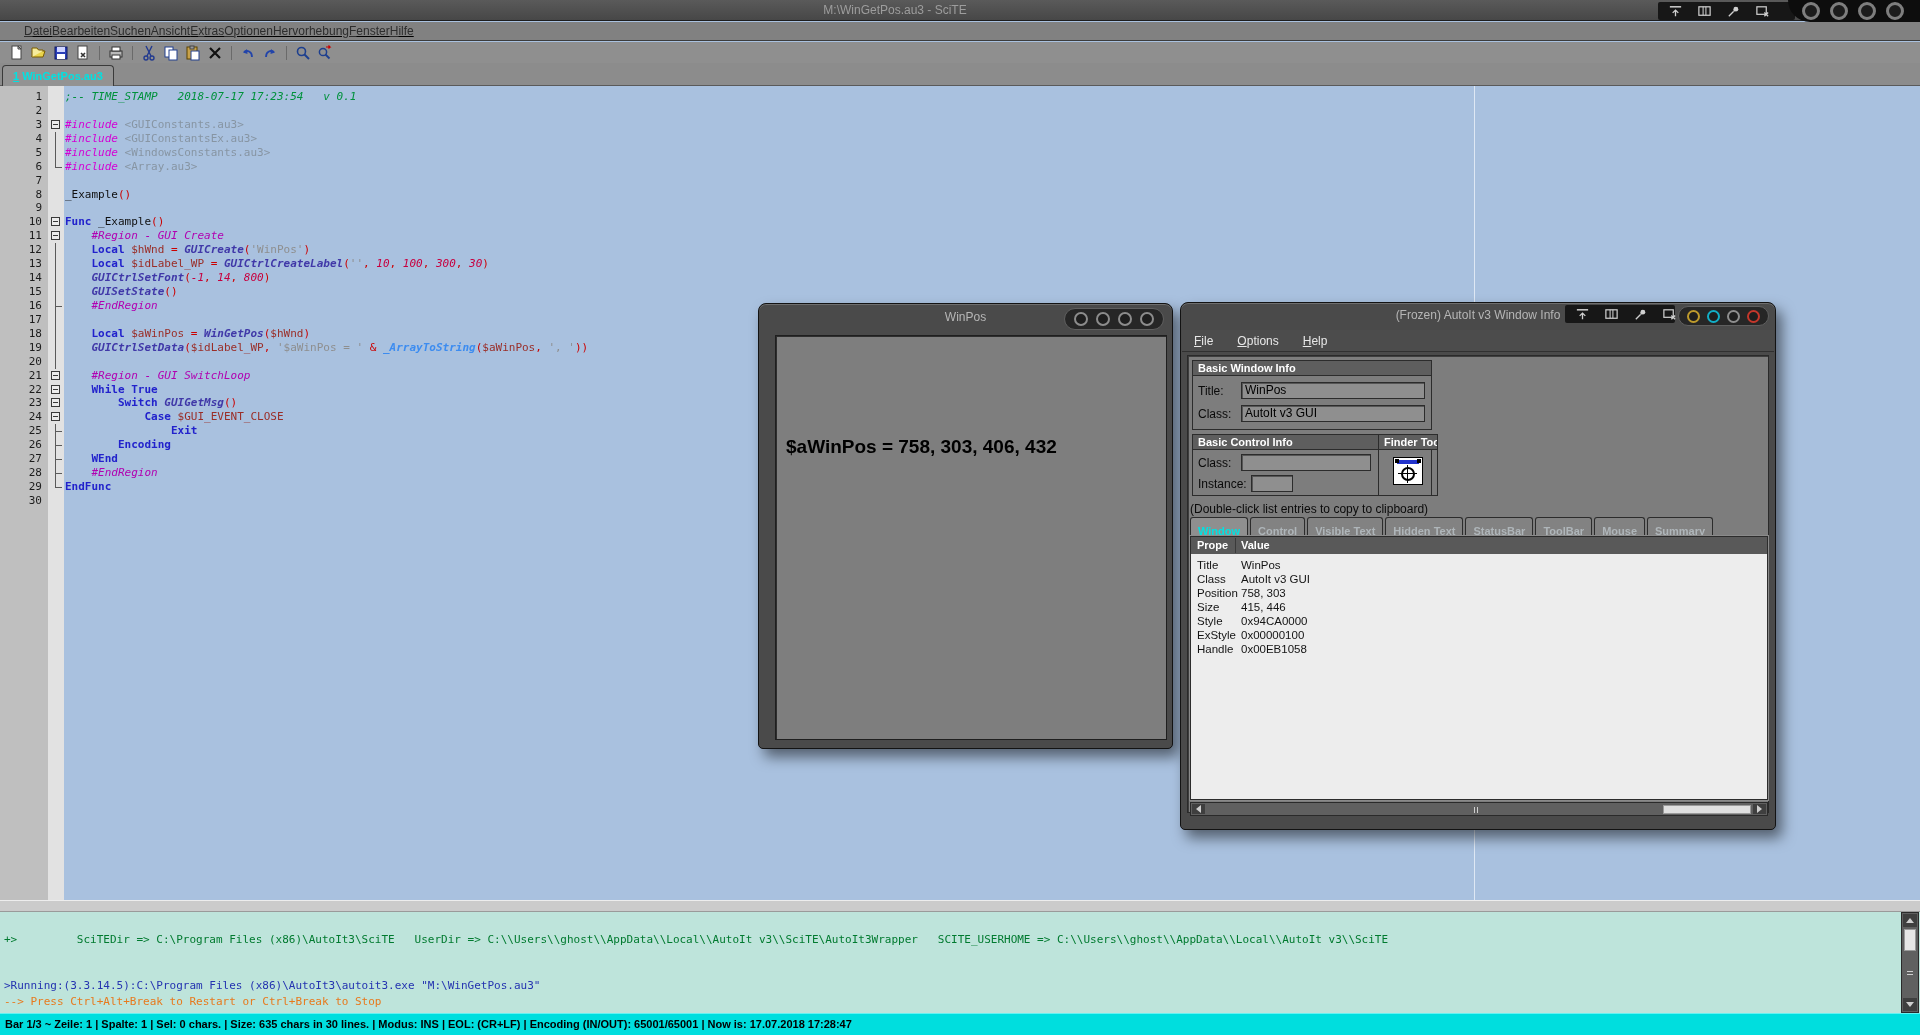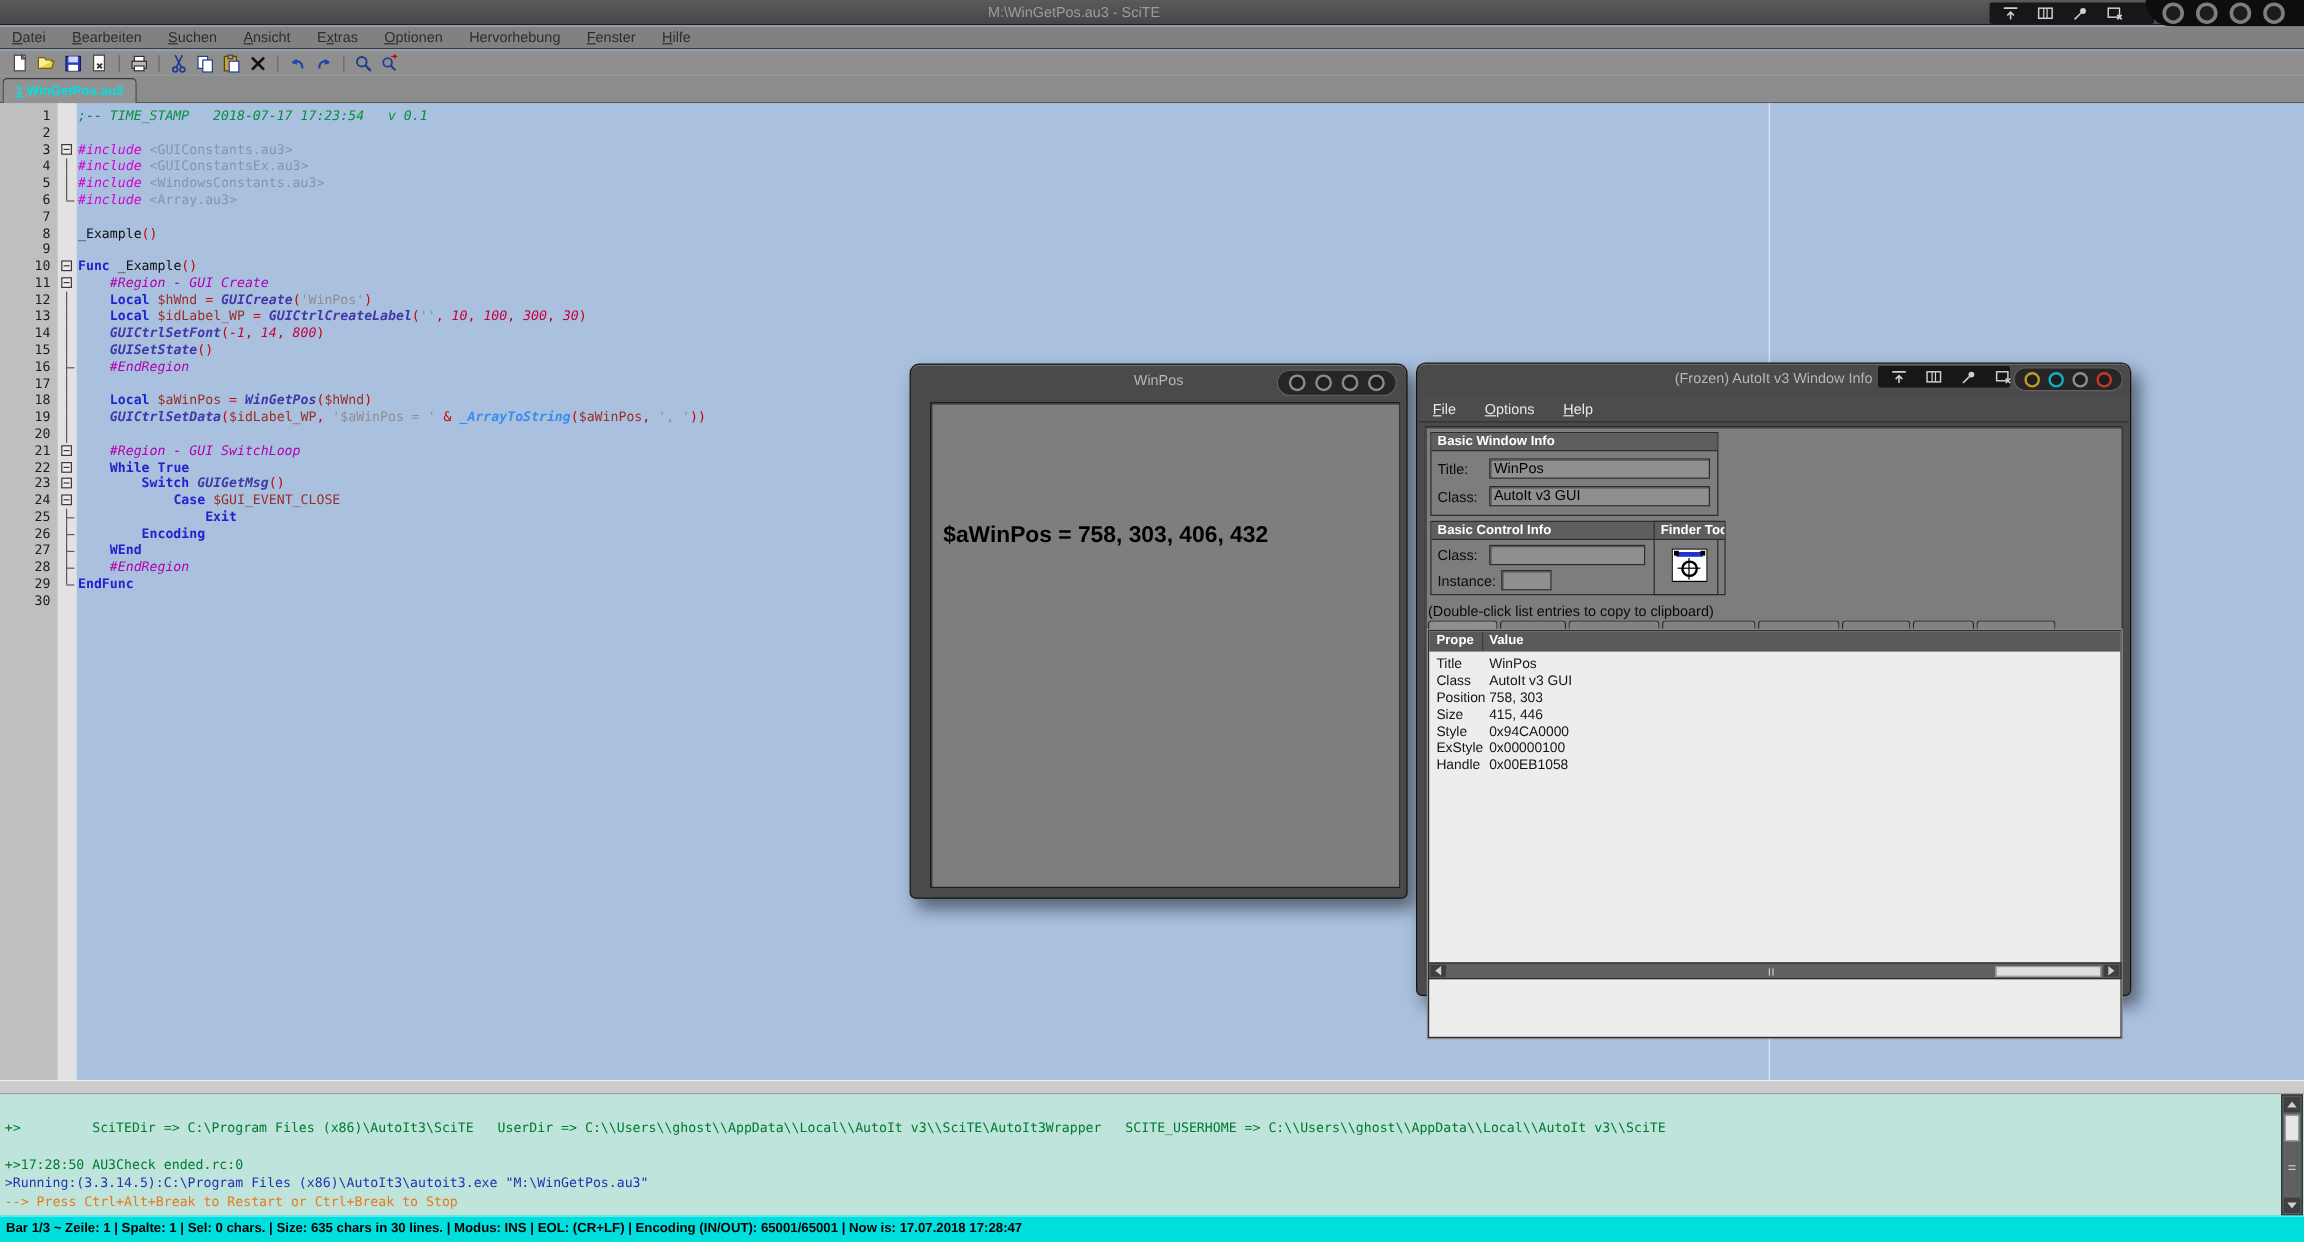--- a/index.html
+++ b/index.html
@@ -25,21 +25,21 @@
   .main-orbpanel {
     position:absolute; right:0; top:0; width:132px; height:22px; background:#0d0d0d;
     border-bottom-left-radius:22px; display:flex; align-items:center; gap:10px;
     padding-left:14px;
   }
   .orb { border-radius:50%; background:#1c1c1c; }
   .orb-lg { width:18px; height:18px; border:3px solid #7e7e7e; }
   .menubar {
     position:absolute; left:0; top:22px; width:1920px; height:19px;
     background:#818181; border-bottom:1px solid #3c3c3c;
-    display:flex; align-items:center; gap:22px; padding-left:10px;
+    display:flex; align-items:center; padding-left:24px;text-decoration:underline;
   }
   .menubar .mitem { font-size:12px; color:#2d2d2d; cursor:default; }
   .menubar .mitem u, .imenu .mitem u { text-decoration:underline; }
   .toolbar {
     position:absolute; left:0; top:42px; width:1920px; height:21px;
     background:#8f8f8f; display:flex; align-items:center; padding-left:6px;
   }
   .tbtn { width:22px; height:18px; display:flex; align-items:center; justify-content:center; }
   .tsep { width:1px; height:14px; background:#6a6a6a; margin:0 5px; }
   .tabbar {
@@ -513,21 +513,20 @@
           <div class="fold"></div>
           <div class="code"></div>
         </div>
       </div>
   </div>
 
   <div class="divider"></div>
 
   <div class="output" id="output-pane">
       <div class="oline og" style="top: 19.5px;">+&gt;         SciTEDir =&gt; C:\Program Files (x86)\AutoIt3\SciTE   UserDir =&gt; C:\\Users\\ghost\\AppData\\Local\\AutoIt v3\\SciTE\AutoIt3Wrapper   SCITE_USERHOME =&gt; C:\\Users\\ghost\\AppData\\Local\\AutoIt v3\\SciTE</div>
-      <div class="oline og" style="top: 50.5px;">+&gt;17:28:50 AU3Check ended.rc:0</div>
       <div class="oline ob" style="top: 66px;">&gt;Running:(3.3.14.5):C:\Program Files (x86)\AutoIt3\autoit3.exe "M:\WinGetPos.au3"</div>
       <div class="oline oo" style="top: 81.5px;">--&gt; Press Ctrl+Alt+Break to Restart or Ctrl+Break to Stop</div>
     </div>
 
   <div class="vscroll" style="left:1901px; top:912px; height:101px;">
     <div class="sb-btn" style="top:1px;">
         <div class="tri-up"></div>
       </div>
     <div class="sb-thumb" style="top:16px; height:22px;"></div>
     <div class="sb-grip" style="left:5px; width:6px; height:1px; top:58px;"></div>
@@ -628,21 +627,21 @@
           <div class="itab act">Window</div>
           <div class="itab">Control</div>
           <div class="itab">Visible Text</div>
           <div class="itab">Hidden Text</div>
           <div class="itab">StatusBar</div>
           <div class="itab">ToolBar</div>
           <div class="itab">Mouse</div>
           <div class="itab">Summary</div>
         </div>
 
-      <div class="ilist" style="left:2px; top:169px; width:578px; height:340px;text-align:right;" id="info-list">
+      <div class="ilist" style="left:2px; top:180px; width:578px; height:264px;text-align:right;" id="info-list">
         <div class="ilist-h">
           <span class="c1">Prope</span>
           <span class="cd"></span>
           <span class="c2">Value</span>
         </div>
         <div id="info-rows">
             <div class="irow" style="top: 22px;">
               <span class="rk">Title</span>
               <span class="rv">WinPos</span>
             </div>

